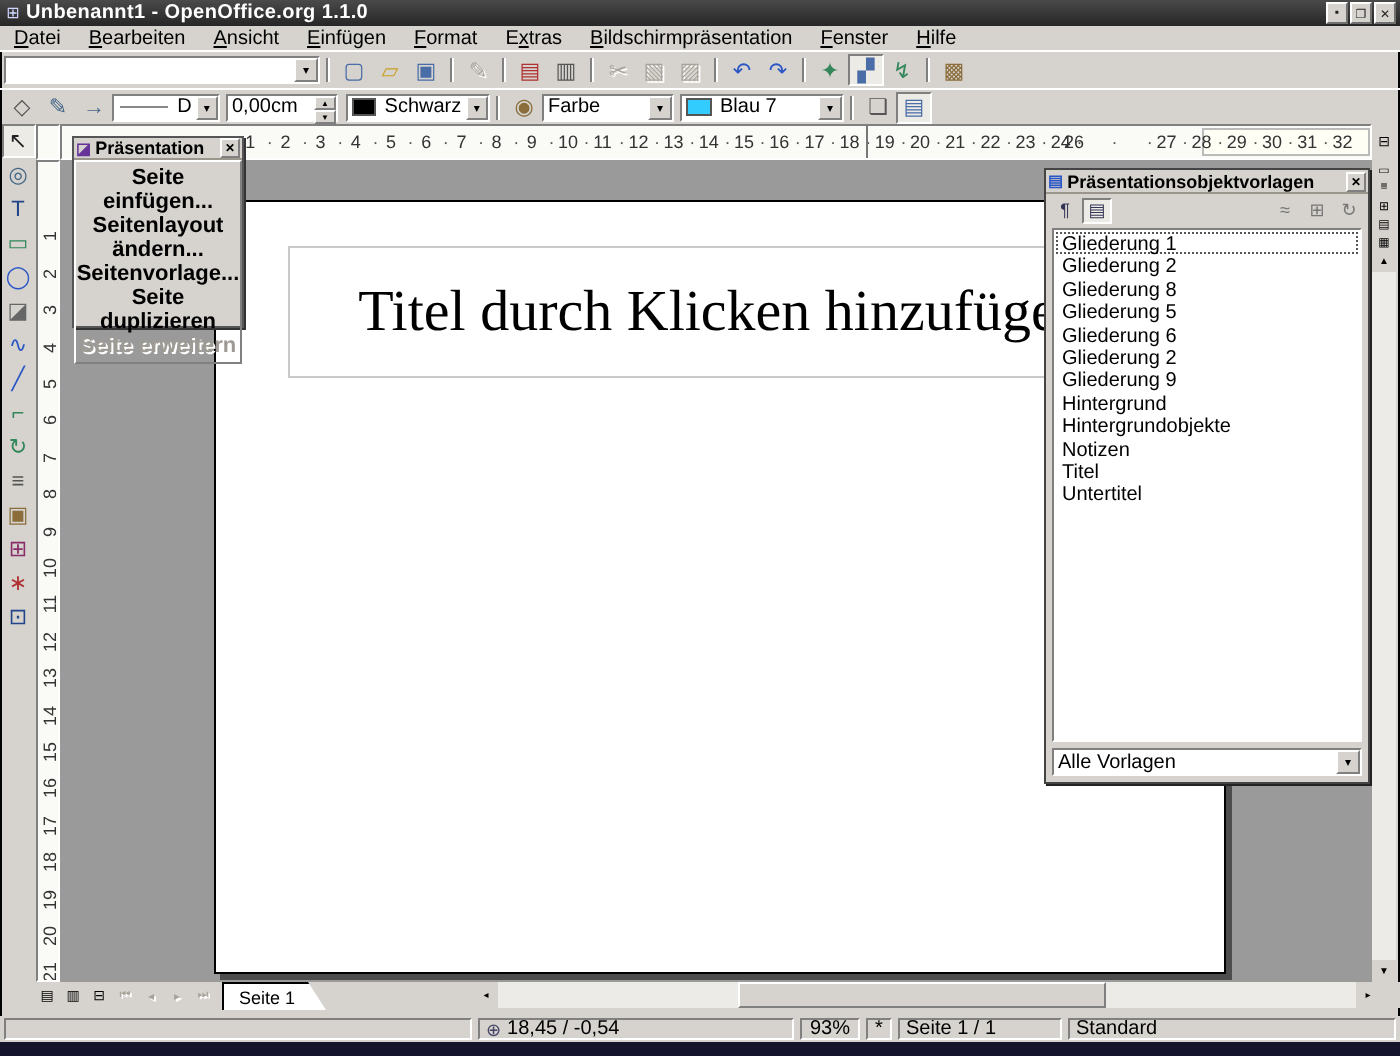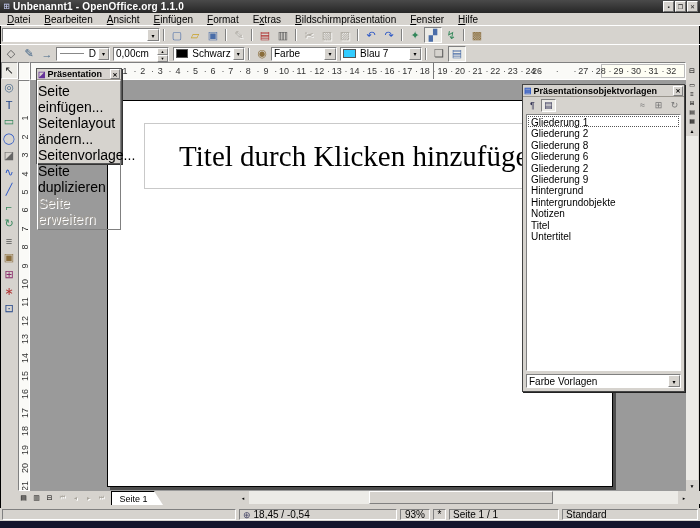--- a/index.html
+++ b/index.html
@@ -108,21 +108,21 @@
   .float-title { height:12px; display:flex; align-items:center; background:#d6d3ce; border-bottom:1px solid #9a968e;
     font-weight:bold; font-size:9px; color:#000; padding:0 1px; gap:2px; }
   .float-title .ficon { font-size:8px; }
   .float-close { margin-left:auto; width:10px; height:10px; font-size:6px; display:flex; align-items:center; justify-content:center;
     background:#d6d3ce; border:1px solid; border-color:#fff #808080 #808080 #fff; color:#000; }
 
   .palette { position:absolute; left:36px; top:68px; width:86px; height:96px; background:#d6d3ce;
     border:1px solid #555; box-shadow:1px 1px 0 #333; z-index:20; display:flex; flex-direction:column; }
   .palette-body { flex:1; display:flex; flex-direction:column; justify-content:space-around; padding:2px 0;
     border:1px solid; border-color:#fff #808080 #808080 #fff; }
-  .pal-item { font-size:14px; text-align:left; color:#000; }
+  .pal-item { font-size:11px; text-align:center; color:#000;font-weight:bold; }
   .pal-item.disabled { color:#9e9a94; text-shadow:1px 1px 0 #fff; }
 
   .stylist { position:absolute; left:522px; top:84px; width:163px; height:308px; background:#d6d3ce;
     border:1px solid #444; box-shadow:1px 1px 0 #222; z-index:20; display:flex; flex-direction:column; }
   .sty-toolbar { height:16px; display:flex; align-items:center; padding:1px 2px; gap:1px; }
   .sty-btn { width:15px; height:13px; font-size:9px; color:#335; }
   .sty-spacer { flex:1; }
   .sty-right { color:#777; }
   .sty-list { flex:1; margin:1px 3px; background:#fff; border:1px solid; border-color:#808080 #fff #fff #808080;
     overflow:hidden; padding:1px; }
@@ -392,31 +392,32 @@
         <div class="sty-btn flatbtn pressed">▤</div>
         <div class="sty-spacer"></div>
         <div class="sty-btn flatbtn sty-right">≈</div>
         <div class="sty-btn flatbtn sty-right">⊞</div>
         <div class="sty-btn flatbtn sty-right">↻</div>
       </div>
     <div class="sty-list" id="sty-list">
         <div class="sty-item selected">Gliederung 1</div>
         <div class="sty-item">Gliederung 2</div>
         <div class="sty-item">Gliederung 8</div>
+        <div class="sty-item">Gliederung 5</div>
         <div class="sty-item">Gliederung 6</div>
         <div class="sty-item">Gliederung 2</div>
         <div class="sty-item">Gliederung 9</div>
         <div class="sty-item">Hintergrund</div>
         <div class="sty-item">Hintergrundobjekte</div>
         <div class="sty-item">Notizen</div>
         <div class="sty-item">Titel</div>
         <div class="sty-item">Untertitel</div>
       </div>
     <div class="sty-filter">
-      <span class="lbl">Farbe Vorlagen</span>
+      <span class="lbl">Alle Vorlagen</span>
       <div class="combo-arrow">▾</div>
     </div>
   </div>
 
   <div class="tabrow" id="tabrow">
       <div class="small-btn raised flatbtn">▤</div>
       <div class="small-btn raised flatbtn">▥</div>
       <div class="small-btn raised flatbtn">⊟</div>
       <div class="small-btn raised nav-btn flatbtn disabled">⏮</div>
       <div class="small-btn raised nav-btn flatbtn disabled">◂</div>
@@ -438,21 +439,21 @@
     <div class="sfield" style="width:158px">
       <span style="color:#446; margin-right:3px; font-size:9px">⊕</span>
       <span>18,45 / -0,54</span>
     </div>
     <div class="sfield" style="width:30px; justify-content:center">
       <span>93%</span>
     </div>
     <div class="sfield" style="width:13px; justify-content:center">
       <span>*</span>
     </div>
-    <div class="sfield" style="width:110px">
+    <div class="sfield" style="width:82px">
       <span>Seite 1 / 1</span>
     </div>
     <div class="sfield" style="flex:1">
       <span>Standard</span>
     </div>
   </div>
   <div class="bottomstrip"></div>
 
 </div>
 

